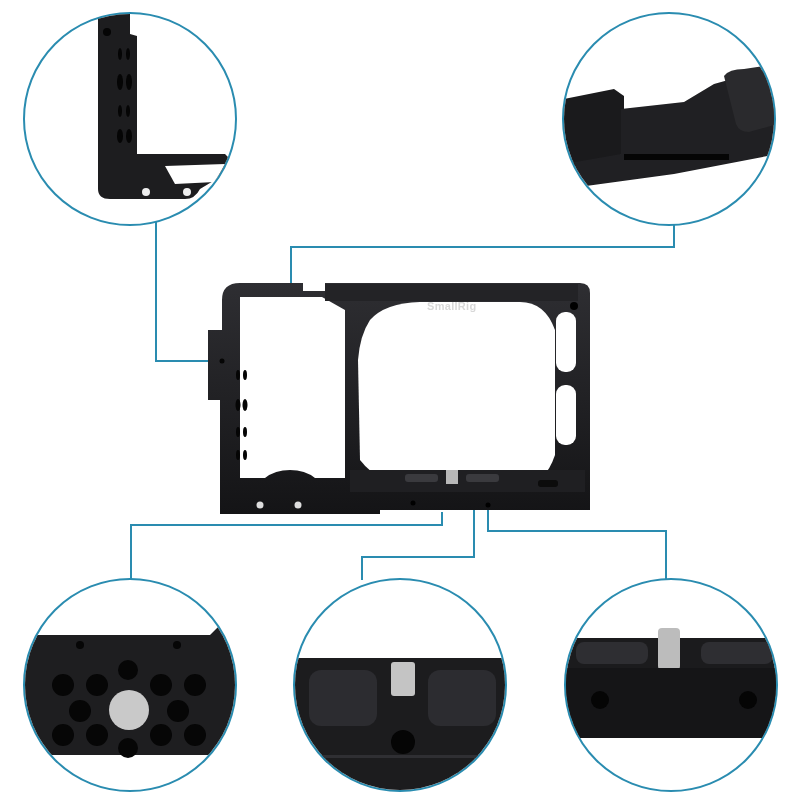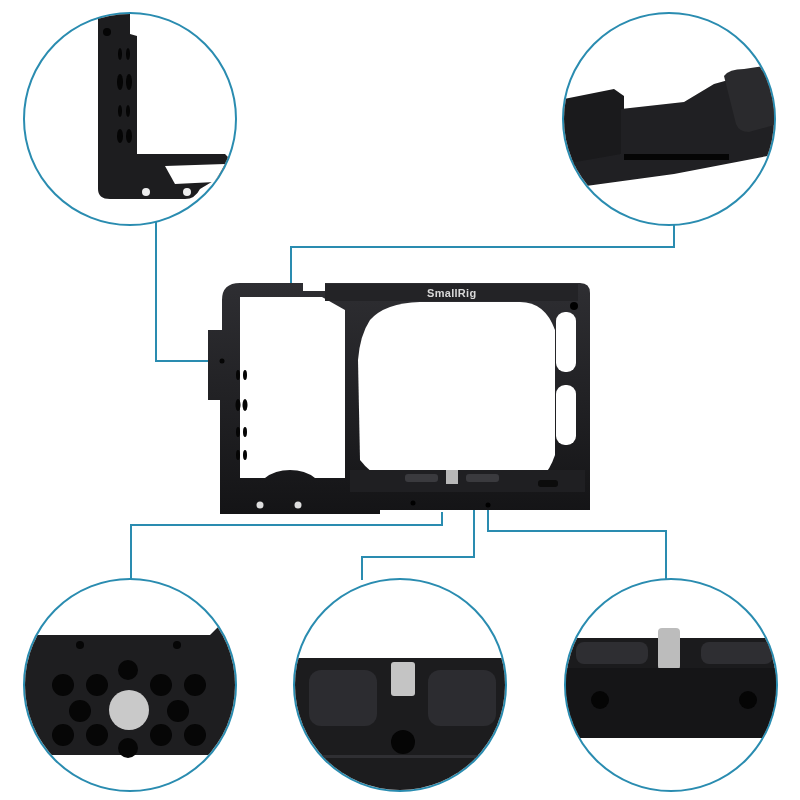--- a/index.html
+++ b/index.html
@@ -67,21 +67,21 @@
       <ellipse cx="238" cy="375" rx="2" ry="5"></ellipse>
       <ellipse cx="245" cy="375" rx="2" ry="5"></ellipse>
       <ellipse cx="238" cy="405" rx="2.5" ry="6"></ellipse>
       <ellipse cx="245" cy="405" rx="2.5" ry="6"></ellipse>
       <ellipse cx="238" cy="432" rx="2" ry="5"></ellipse>
       <ellipse cx="245" cy="432" rx="2" ry="5"></ellipse>
       <ellipse cx="238" cy="455" rx="2" ry="5"></ellipse>
       <ellipse cx="245" cy="455" rx="2" ry="5"></ellipse>
     </g>
   </svg>
-  <span class="brand" style="left:427px;top:287px">SmallRig</span>
+  <span class="brand" style="left:427px;top:300px">SmallRig</span>
 
   <div class="callout" style="left:23px;top:12px;width:214px;height:214px;">
     <svg width="214" height="214">
       <path d="M73,0 L105,0 L105,20 L112,22 L112,140 L200,140 L210,150 L200,160 L175,175 Q170,185 160,185 L85,185 Q73,185 73,175 Z" fill="#1d1d1f"></path>
       <path d="M140,152 L200,150 L190,168 L150,170 Z" fill="#fff"></path>
       <g fill="#050505">
         <circle cx="82" cy="18" r="4"></circle>
         <ellipse cx="95" cy="40" rx="2" ry="6"></ellipse>
           <ellipse cx="103" cy="40" rx="2" ry="6"></ellipse>
         <ellipse cx="95" cy="68" rx="3" ry="8"></ellipse>

